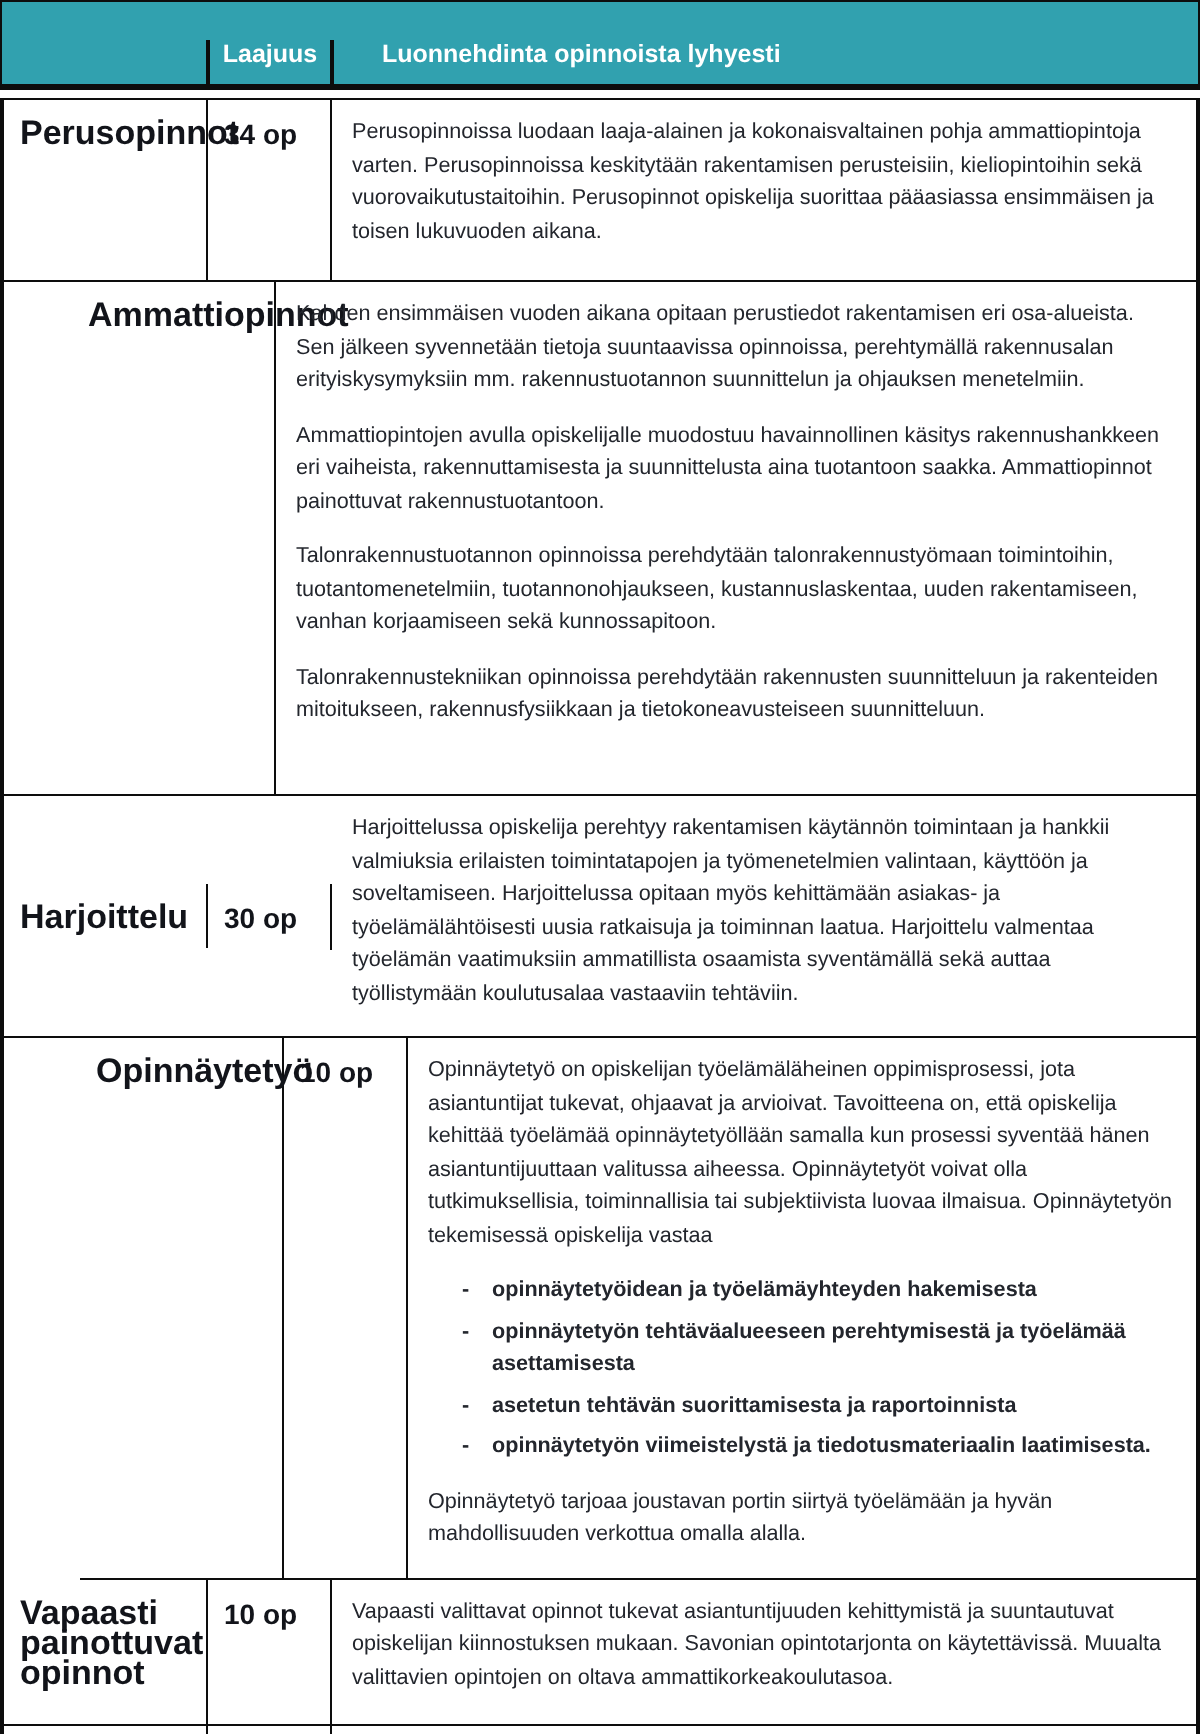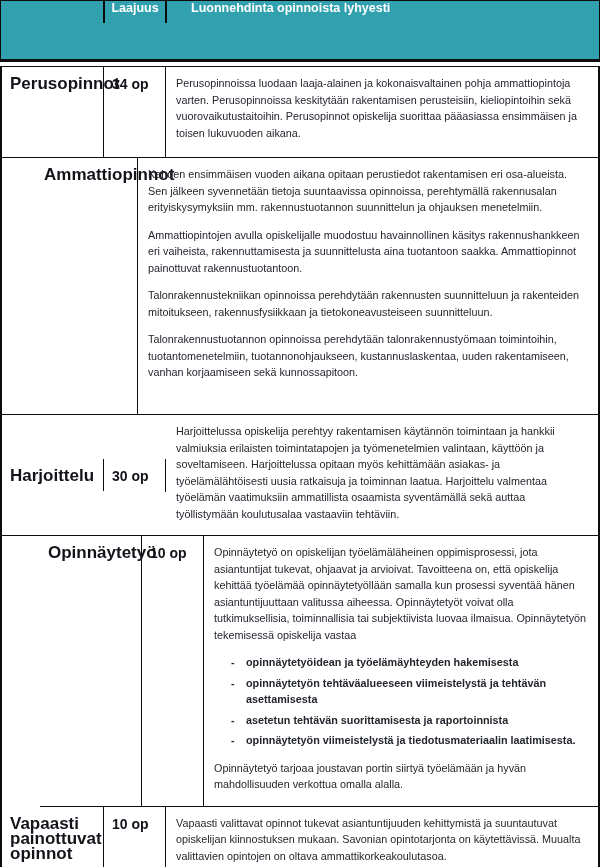--- a/index.html
+++ b/index.html
@@ -8,22 +8,22 @@
     width: 600px;
     min-height: 867px;
     background: #ffffff;
     font-family: "Liberation Sans", "DejaVu Sans", sans-serif;
     color: var(--body-text, #23262d);
   }
 
   
   .thead {
     display: flex;
-    align-items: flex-start;
-    height: 62px;
+    align-items: flex-end;
+    height: 45px;
     background: var(--header-bg, #31A1AF);
     border: 1.5px solid var(--border, #0d0d0d);
     border-bottom-width: 3px;
   }
   .th {
     display: flex;
     align-items: flex-end;
     color: var(--header-text, #ffffff);
     font-weight: bold;
     font-size: 12.5px;
@@ -95,39 +95,39 @@
     <div class="td c2">34 op</div>
     <div class="td c3">
           <p class="para">Perusopinnoissa luodaan laaja-alainen ja kokonaisvaltainen pohja ammattiopintoja varten. Perusopinnoissa keskitytään rakentamisen perusteisiin, kieliopintoihin sekä vuorovaikutustaitoihin. Perusopinnot opiskelija suorittaa pääasiassa ensimmäisen ja toisen lukuvuoden aikana.</p>
         </div>
   </div>
       <div class="tr">
     <div class="td c1">Ammattiopinnot</div>
     <div class="td c3">
           <p class="para">Kahden ensimmäisen vuoden aikana opitaan perustiedot rakentamisen eri osa-alueista. Sen jälkeen syvennetään tietoja suuntaavissa opinnoissa, perehtymällä rakennusalan erityiskysymyksiin mm. rakennustuotannon suunnittelun ja ohjauksen menetelmiin.</p>
           <p class="para">Ammattiopintojen avulla opiskelijalle muodostuu havainnollinen käsitys rakennushankkeen eri vaiheista, rakennuttamisesta ja suunnittelusta aina tuotantoon saakka. Ammattiopinnot painottuvat rakennustuotantoon.</p>
+          <p class="para">Talonrakennustuotannon opinnoissa perehdytään talonrakennustyömaan toimintoihin, tuotantomenetelmiin, tuotannonohjaukseen, kustannuslaskentaa, uuden rakentamiseen, vanhan korjaamiseen sekä kunnossapitoon.</p>
           <p class="para">Talonrakennustekniikan opinnoissa perehdytään rakennusten suunnitteluun ja rakenteiden mitoitukseen, rakennusfysiikkaan ja tietokoneavusteiseen suunnitteluun.</p>
-          <p class="para">Talonrakennustuotannon opinnoissa perehdytään talonrakennustyömaan toimintoihin, tuotantomenetelmiin, tuotannonohjaukseen, kustannuslaskentaa, uuden rakentamiseen, vanhan korjaamiseen sekä kunnossapitoon.</p>
         </div>
   </div>
       <div class="tr">
     <div class="td c1">Harjoittelu</div>
     <div class="td c2">30 op</div>
     <div class="td c3">
           <p class="para">Harjoittelussa opiskelija perehtyy rakentamisen käytännön toimintaan ja hankkii valmiuksia erilaisten toimintatapojen ja työmenetelmien valintaan, käyttöön ja soveltamiseen.  Harjoittelussa opitaan myös kehittämään asiakas- ja työelämälähtöisesti uusia ratkaisuja ja toiminnan laatua.  Harjoittelu valmentaa työelämän vaatimuksiin ammatillista osaamista syventämällä sekä auttaa työllistymään koulutusalaa vastaaviin tehtäviin.</p>
         </div>
   </div>
       <div class="tr">
     <div class="td c1">Opinnäytetyö</div>
     <div class="td c2">10 op</div>
     <div class="td c3">
           <p class="para">Opinnäytetyö on opiskelijan työelämäläheinen oppimisprosessi, jota asiantuntijat tukevat, ohjaavat ja arvioivat. Tavoitteena on, että opiskelija kehittää työelämää opinnäytetyöllään samalla kun prosessi syventää hänen asiantuntijuuttaan valitussa aiheessa.  Opinnäytetyöt voivat olla tutkimuksellisia, toiminnallisia tai subjektiivista luovaa ilmaisua. Opinnäytetyön tekemisessä opiskelija vastaa</p>
           <ul class="bullets">
             <li>opinnäytetyöidean ja työelämäyhteyden hakemisesta</li>
-            <li>opinnäytetyön tehtäväalueeseen viimeistelystä ja tehtävän asettamisesta</li>
+            <li>opinnäytetyön tehtäväalueeseen perehtymisestä ja työelämää asettamisesta</li>
             <li>asetetun tehtävän suorittamisesta ja raportoinnista</li>
             <li>opinnäytetyön viimeistelystä ja tiedotusmateriaalin laatimisesta.</li>
           </ul>
           <p class="para">Opinnäytetyö tarjoaa joustavan  portin siirtyä työelämään ja hyvän  mahdollisuuden verkottua omalla alalla.</p>
         </div>
   </div>
       <div class="tr">
     <div class="td c1">Vapaasti painottuvat opinnot</div>
     <div class="td c2">10 op</div>
     <div class="td c3">

